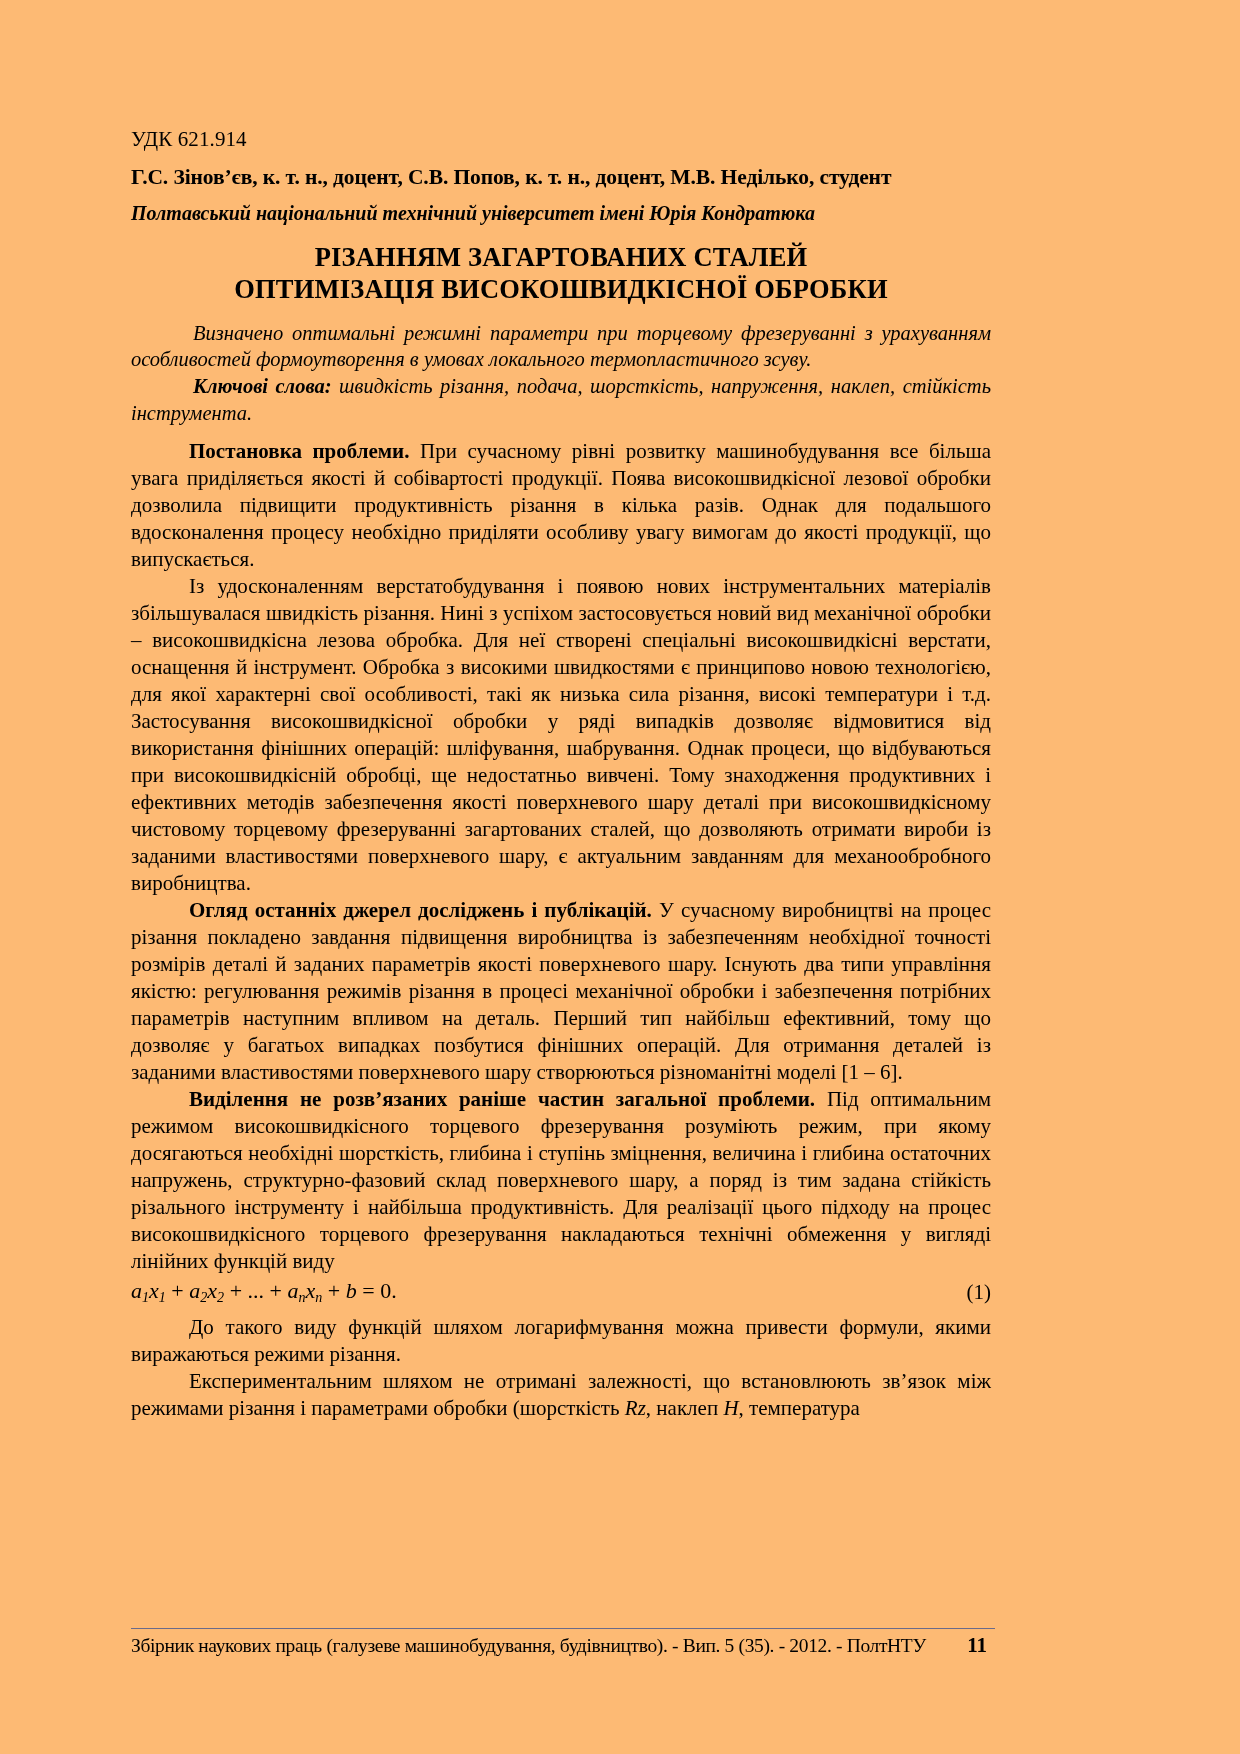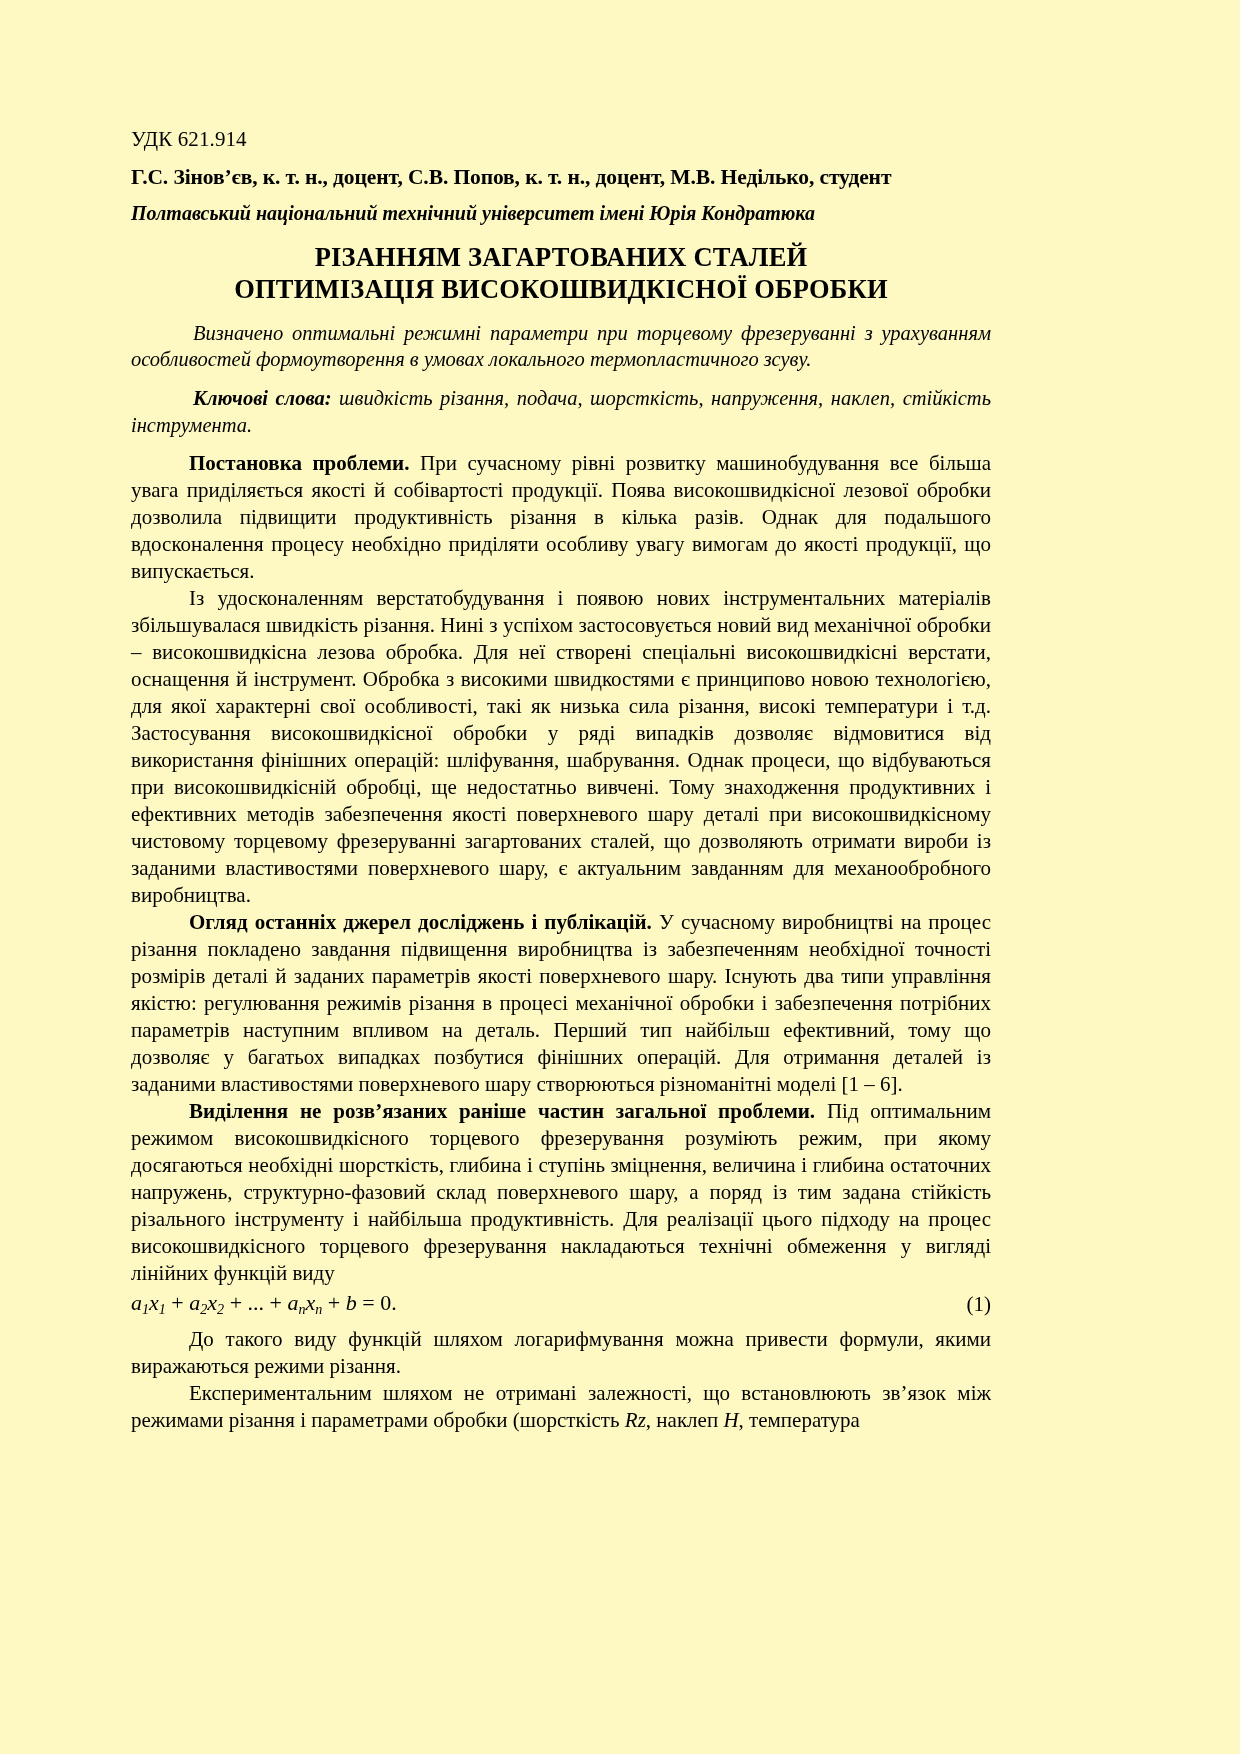--- a/index.html
+++ b/index.html
@@ -5,21 +5,21 @@
 <style>
   html, body {
     margin: 0;
     padding: 0;
     background: #ffffff;
   }
   .page {
     position: relative;
     width: 1240px;
     height: 1754px;
-    background: #fef9c3;
+    background: #fdba74;
     box-sizing: border-box;
     font-family: "Liberation Serif", "DejaVu Serif", serif;
     color: #000000;
     overflow: hidden;
   }
   .content {
     position: absolute;
     left: 131px;
     top: 126px;
     width: 860px;
@@ -60,21 +60,21 @@
     display: block;
   }
 
   
   .abstract {
     font-size: 20.5px;
     font-style: italic;
     line-height: 1.30;
     text-align: justify;
     text-indent: 62px;
-    margin: 0 0 12px 0;
+    margin: 0 0 0 0;
     hyphens: manual;
   }
   .keywords {
     font-size: 20.5px;
     font-style: italic;
     line-height: 1.30;
     text-align: justify;
     text-indent: 62px;
     margin: 0 0 12px 0;
   }
@@ -209,14 +209,21 @@
       <span>До такого виду функцій шляхом логарифмування можна привести формули, яки­ми виражаються режими різання.</span>
     </p>
 
 
     <p class="para">
       Експериментальним шляхом не отримані залежності, що встановлюють зв’язок між режимами різання і параметрами обробки (шорсткість <span class="var">Rz</span>, наклеп <span class="var">H</span>, температура
     </p>
 
   </div>
 
+  <div class="footer">
+    <hr class="footer-rule" style="border-top-color: rgb(107, 107, 138);">
+    <div class="footer-line">
+      <span class="footer-text">Збірник наукових праць (галузеве машинобудування, будівництво). - Вип. 5 (35). - 2012. - ПолтНТУ</span>
+      <span class="footer-page">11</span>
+    </div>
+  </div>
 
 </div>
 
 </body></html>

